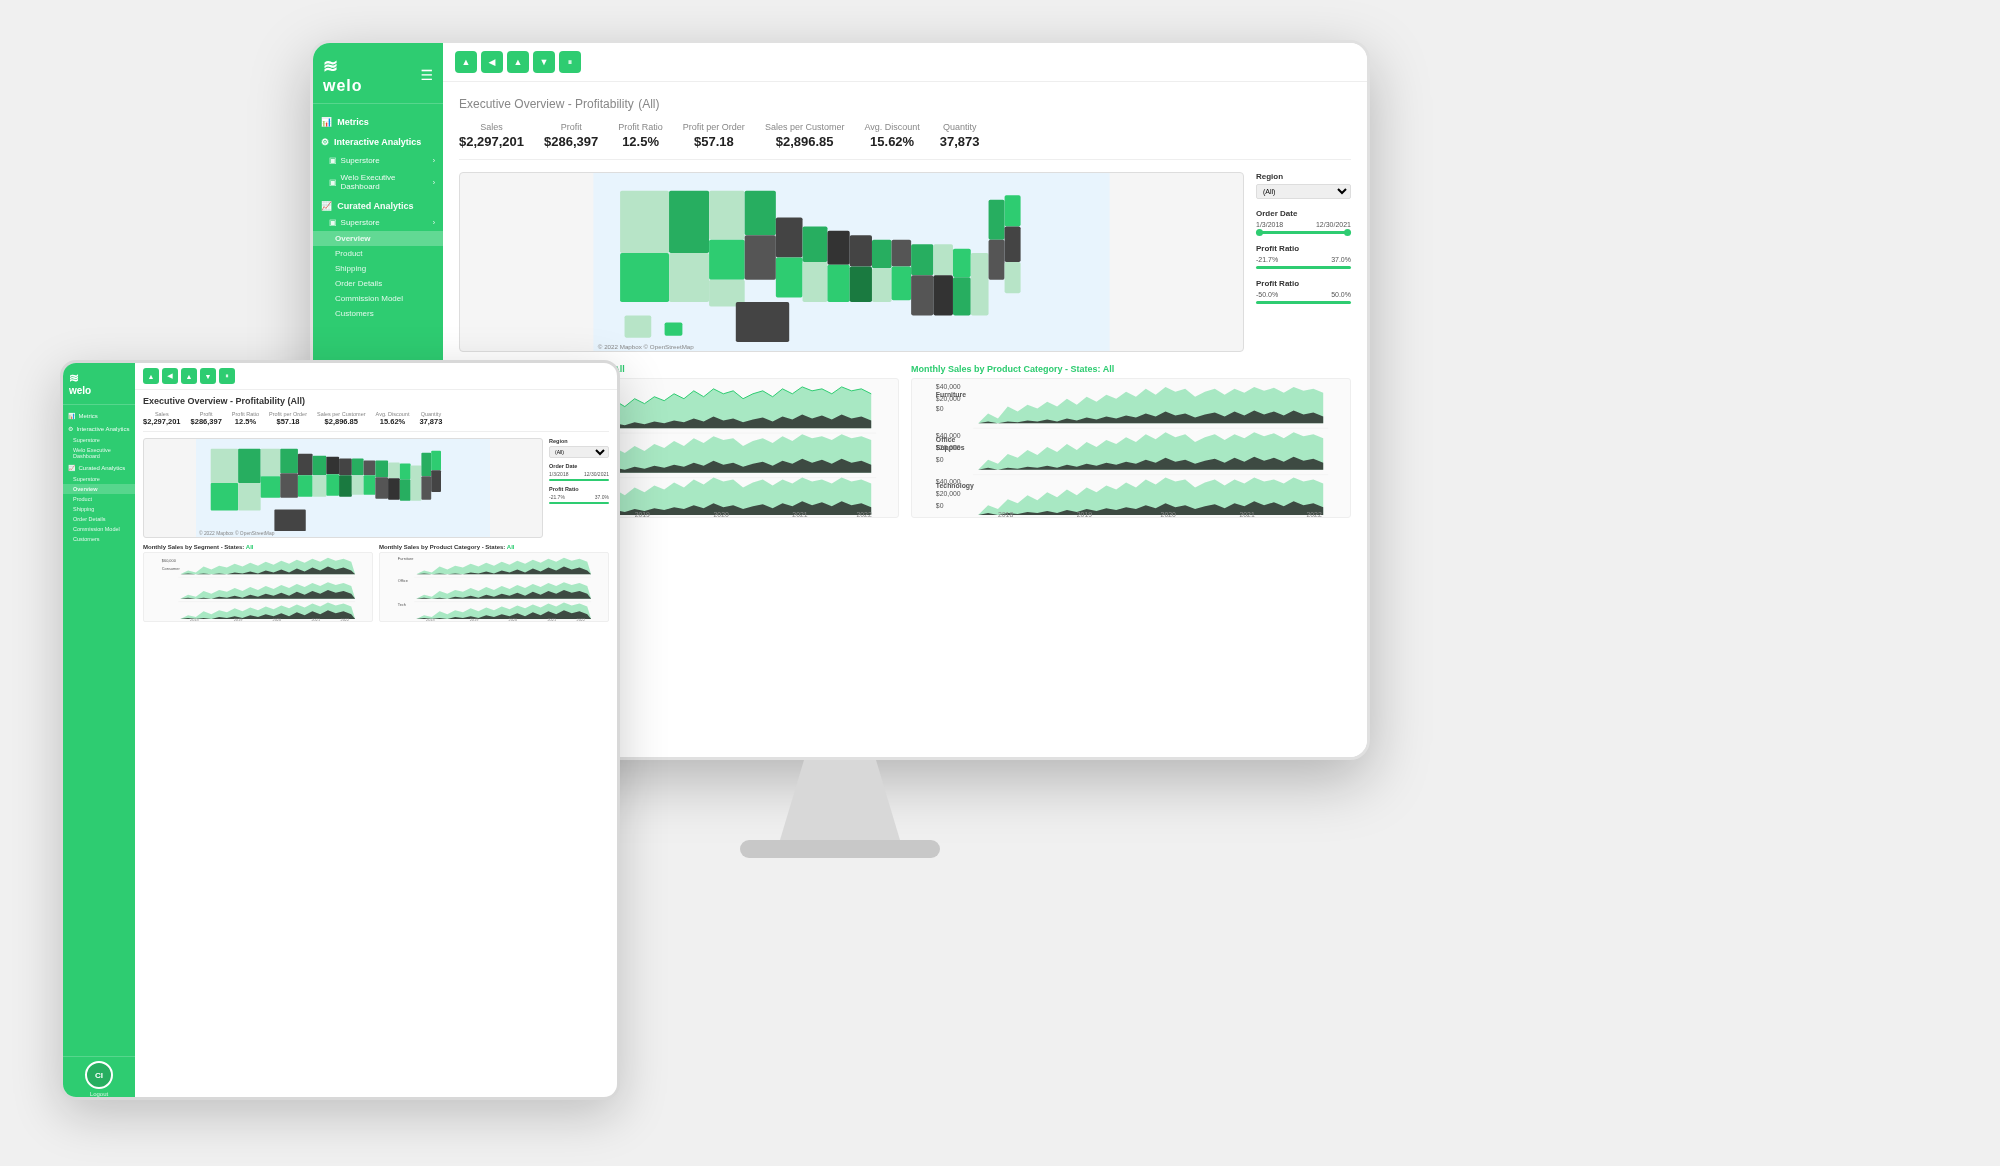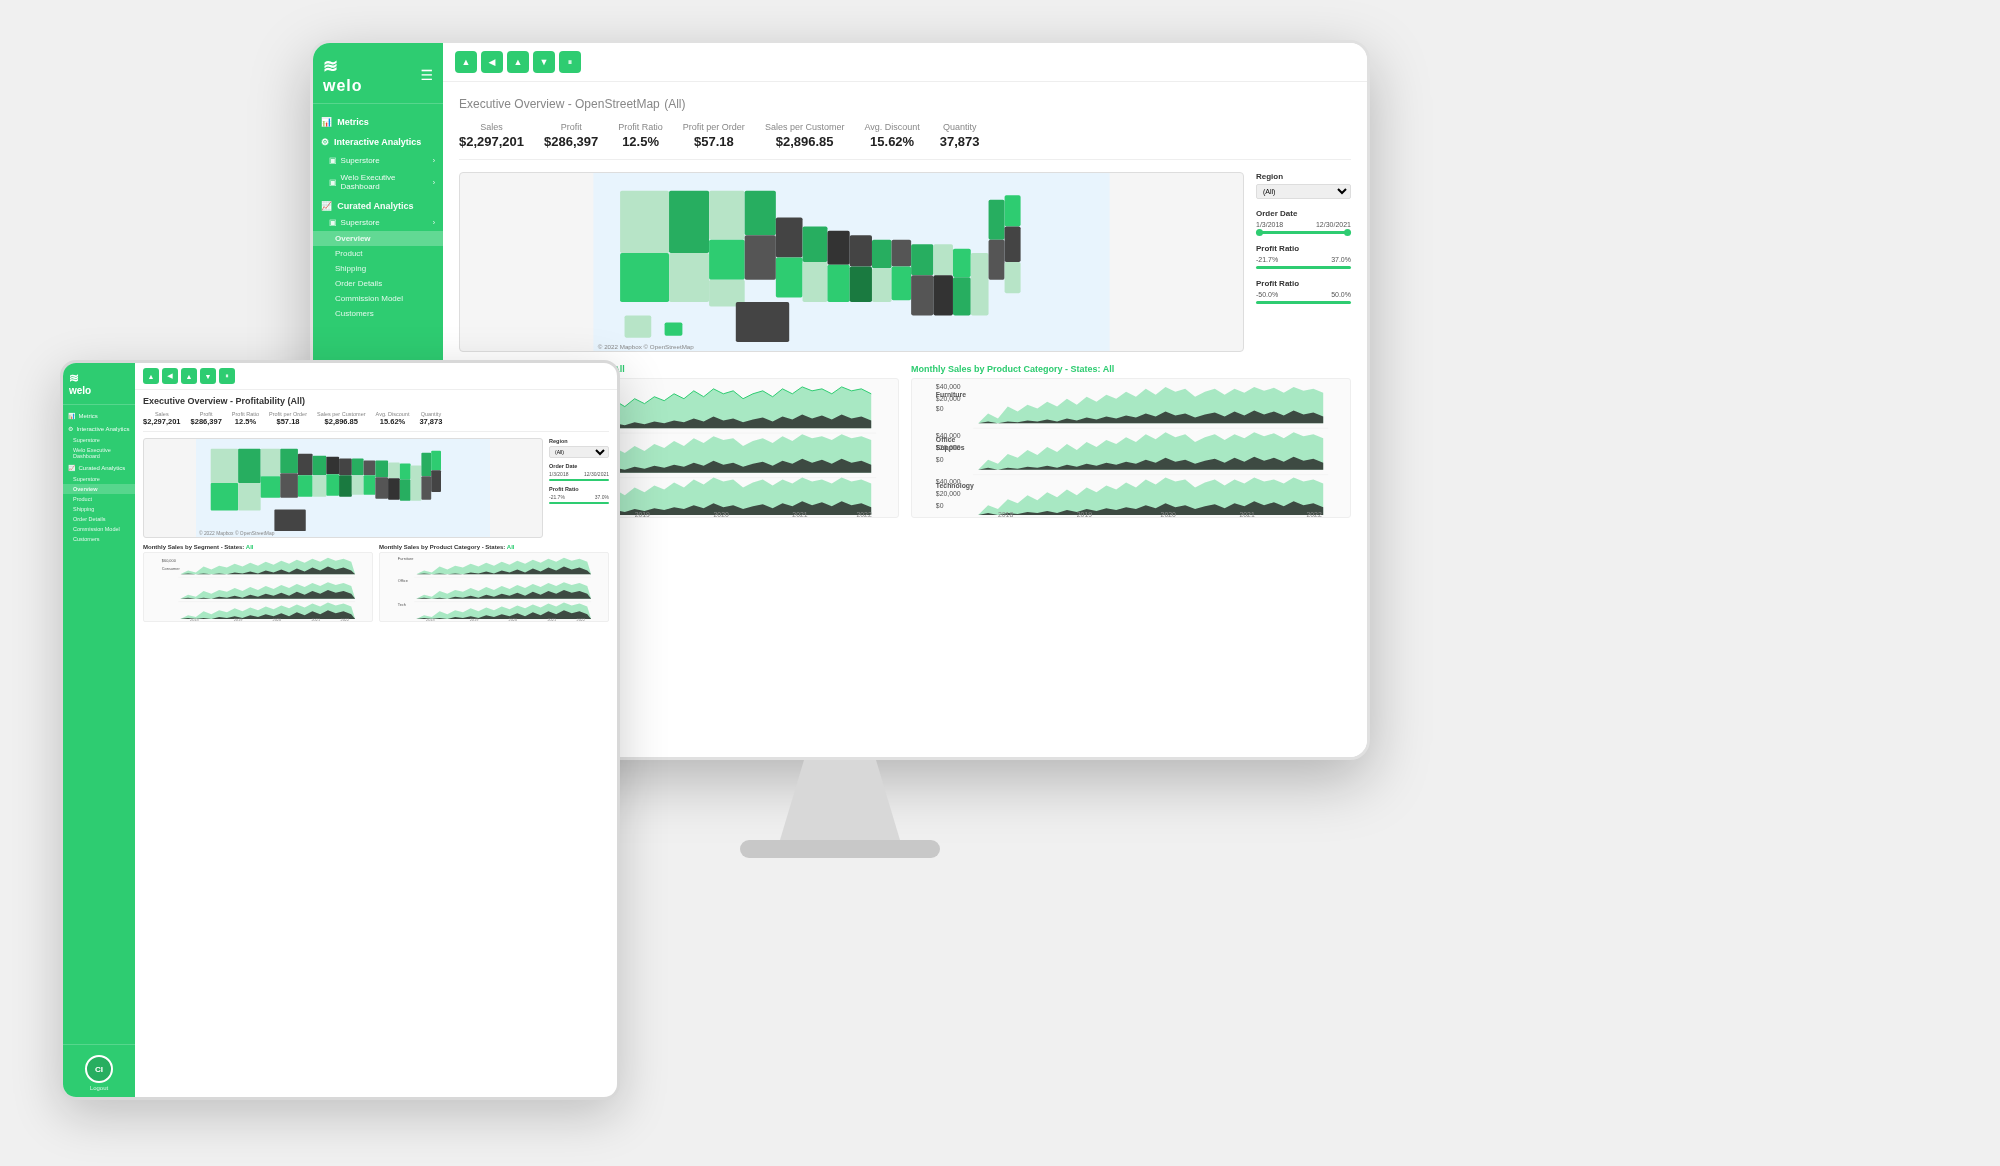--- a/index.html
+++ b/index.html
@@ -324,21 +324,20 @@
     }
     .t-nav-item .t-icon { margin-right: 3px; font-size: 6px; }
     .t-nav-sub {
       padding: 2px 5px 2px 10px;
       font-size: 5.5px;
       color: rgba(255,255,255,0.85);
       cursor: pointer;
     }
     .t-nav-sub.active { background: rgba(255,255,255,0.2); font-weight: 600; }
     .tablet-footer {
-      padding: 6px;
       border-top: 1px solid rgba(255,255,255,0.2);
     }
     .logout-label {
       font-size: 6px;
       color: rgba(255,255,255,0.8);
     }
     .ci-badge {
       width: 28px;
       height: 28px;
       background: #27ae60;
@@ -512,21 +511,21 @@
     <div class="main-content">
       <div class="toolbar">
         <button class="toolbar-btn">▲</button>
         <button class="toolbar-btn">◀</button>
         <button class="toolbar-btn">▲</button>
         <button class="toolbar-btn">▼</button>
         <button class="toolbar-btn">⏸</button>
       </div>
       <div class="dashboard-content">
         <div class="dashboard-title">
-          <span>Executive Overview - OpenStreetMap</span>
+          <span>Executive Overview - Profitability</span>
           <span>(All)</span>
         </div>
         <div class="metrics-row">
           <div class="metric-item">
             <div class="metric-label">Sales</div>
             <div class="metric-value">$2,297,201</div>
           </div>
           <div class="metric-item">
             <div class="metric-label">Profit</div>
             <div class="metric-value">$286,397</div>

